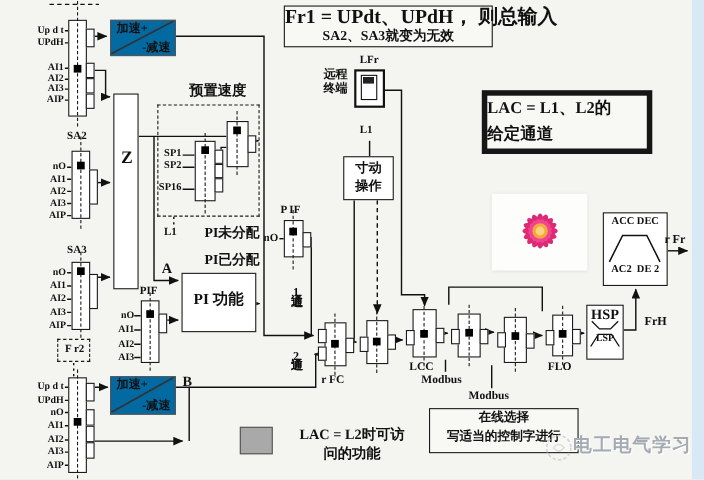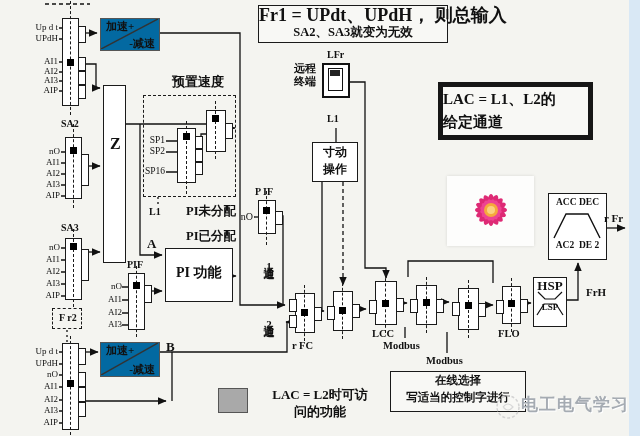--- a/index.html
+++ b/index.html
@@ -6,21 +6,21 @@
   #stage{position:relative;width:640px;height:436px;background:#f4f4f0;overflow:hidden;
          font-family:"Liberation Serif",serif;color:#111;}
   .abs{position:absolute;}
   .box{position:absolute;border:1.5px solid #1a1a1a;background:#fff;box-sizing:border-box;}
   .dashed{border-style:dashed;background:transparent;}
   .gray{background:#0369a1;border-color:#555;}
   .sel{position:absolute;border:1.5px solid #1a1a1a;background:#fff;box-sizing:border-box;}
   .dashline{position:absolute;left:50%;width:0;margin-left:-1px;border-left:1.5px dashed #1a1a1a;}
   .sq{position:absolute;left:50%;margin-left:-4px;width:7px;height:7px;background:#000;}
   .tab{position:absolute;width:6px;border:1.5px solid #1a1a1a;background:#fff;box-sizing:content-box;}
-  .lbl{position:absolute;font-weight:normal;font-size:9px;line-height:11px;text-align:right;white-space:nowrap;}
+  .lbl{position:absolute;font-weight:bold;font-size:9px;line-height:11px;text-align:right;white-space:nowrap;}
   .cap{position:absolute;font-weight:bold;font-size:10px;line-height:12px;white-space:nowrap;}
   .vtext{writing-mode:vertical-rl;text-orientation:upright;letter-spacing:1px;}
   svg{display:block;}
   #wires{position:absolute;left:0;top:0;}
 </style>
 </head>
 <body>
 
 <div id="stage">
 

